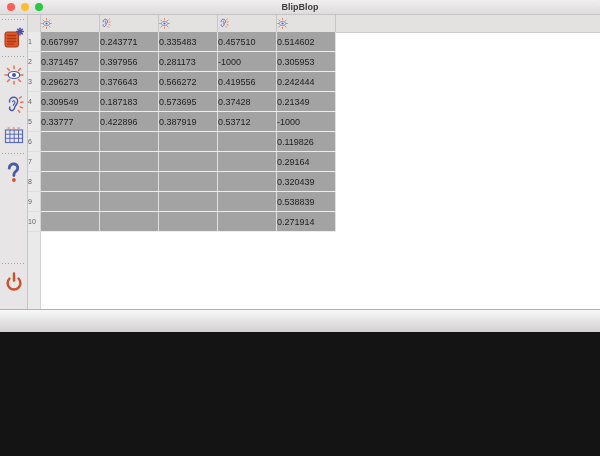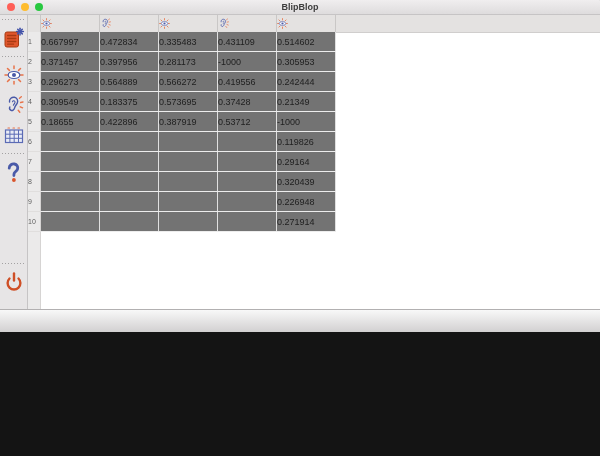--- a/index.html
+++ b/index.html
@@ -27,21 +27,21 @@
   .gutter-strip{position:absolute;left:0;top:17px;bottom:0;width:12px;background:#ebeaea;
                 border-right:1px solid #d6d4d3;}
   table.grid{position:absolute;left:0;top:0;border-collapse:collapse;table-layout:fixed;}
   table.grid th,table.grid td{padding:0;margin:0;font-weight:normal;}
   th.corner{width:12px;height:17px;background:#e4e2e1;border-right:1px solid #c9c7c6;}
   th.colhead{width:58px;height:17px;background:#e4e2e1;border-right:1px solid #c9c7c6;
              text-align:left;vertical-align:middle;padding-left:7px;}
   th.rownum{width:12px;height:19px;background:#ebeaea;border-right:1px solid #d6d4d3;
             border-bottom:1px solid #e0dedd;font-size:7px;color:#5e5e5e;
             text-align:left;padding-left:2px;vertical-align:middle;}
-  td.cell{width:58px;height:19px;background:#737373;border-right:1px solid #e0e0e0;
+  td.cell{width:58px;height:19px;background:#a3a3a3;border-right:1px solid #e0e0e0;
           border-bottom:1px solid #ededed;font-size:9px;color:#212121;
           text-align:left;padding-left:5px;vertical-align:middle;white-space:nowrap;overflow:hidden;}
   
   .bottombar{height:22px;flex:0 0 auto;background:linear-gradient(#f8f8f8,#d2d0d1);
              border-top:1px solid #b2b0b1;}
   svg{display:block;}
 </style>
 </head>
 <body>
 
@@ -220,52 +220,52 @@
     </g>
     <ellipse cx="10" cy="10" rx="5.8" ry="3.5" fill="#ffffff" stroke="#4a5aa8" stroke-width="1.2"></ellipse>
     <circle cx="10" cy="10" r="2" fill="#4a5aa8"></circle>
   </svg></span></th>
             </tr>
           </thead>
         <tbody id="body-rows">
             <tr>
               <th class="rownum">1</th>
               <td class="cell">0.667997</td>
-              <td class="cell">0.472834</td>
+              <td class="cell">0.243771</td>
               <td class="cell">0.335483</td>
-              <td class="cell">0.431109</td>
+              <td class="cell">0.457510</td>
               <td class="cell">0.514602</td>
             </tr>
             <tr>
               <th class="rownum">2</th>
               <td class="cell">0.371457</td>
               <td class="cell">0.397956</td>
               <td class="cell">0.281173</td>
               <td class="cell">-1000</td>
               <td class="cell">0.305953</td>
             </tr>
             <tr>
               <th class="rownum">3</th>
               <td class="cell">0.296273</td>
-              <td class="cell">0.564889</td>
+              <td class="cell">0.376643</td>
               <td class="cell">0.566272</td>
               <td class="cell">0.419556</td>
               <td class="cell">0.242444</td>
             </tr>
             <tr>
               <th class="rownum">4</th>
               <td class="cell">0.309549</td>
-              <td class="cell">0.183375</td>
+              <td class="cell">0.187183</td>
               <td class="cell">0.573695</td>
               <td class="cell">0.37428</td>
               <td class="cell">0.21349</td>
             </tr>
             <tr>
               <th class="rownum">5</th>
-              <td class="cell">0.18655</td>
+              <td class="cell">0.33777</td>
               <td class="cell">0.422896</td>
               <td class="cell">0.387919</td>
               <td class="cell">0.53712</td>
               <td class="cell">-1000</td>
             </tr>
             <tr>
               <th class="rownum">6</th>
               <td class="cell"></td>
               <td class="cell"></td>
               <td class="cell"></td>
@@ -287,21 +287,21 @@
               <td class="cell"></td>
               <td class="cell"></td>
               <td class="cell">0.320439</td>
             </tr>
             <tr>
               <th class="rownum">9</th>
               <td class="cell"></td>
               <td class="cell"></td>
               <td class="cell"></td>
               <td class="cell"></td>
-              <td class="cell">0.226948</td>
+              <td class="cell">0.538839</td>
             </tr>
             <tr>
               <th class="rownum">10</th>
               <td class="cell"></td>
               <td class="cell"></td>
               <td class="cell"></td>
               <td class="cell"></td>
               <td class="cell">0.271914</td>
             </tr>
           </tbody>

